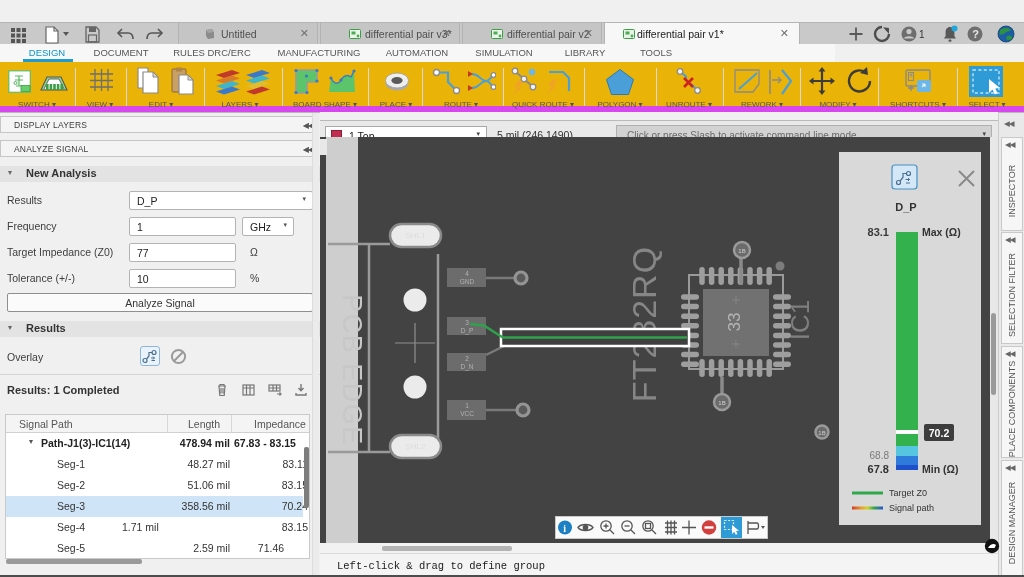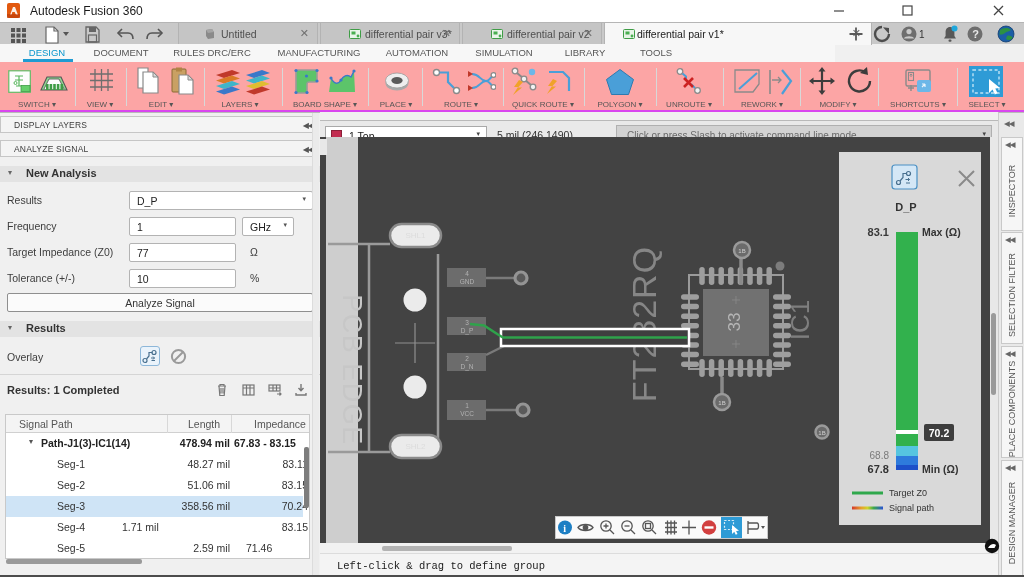--- a/index.html
+++ b/index.html
@@ -21,21 +21,21 @@
 .tab .lbl { position:absolute; left:32px; top:4.5px; white-space:nowrap; }
 .pcbic { position:absolute; left:15px; top:5px; width:12px; height:12px; }
 
 
 #menubar { position:absolute; top:44px; left:0; width:835px; height:18px; background:#f7f7f7; font-size:9.5px; color:#555; }
 .mi { position:absolute; top:3px; transform:translateX(-50%); white-space:nowrap; }
 .mi.sel { color:#0a96cd; }
 #menuline { position:absolute; left:23px; top:15px; width:50px; height:3px; background:#1f9bd2; }
 
 
-#toolbar { position:absolute; top:62px; left:0; width:1024px; height:50px; background:#fca5a5; border-bottom:2px solid #d946ef; }
+#toolbar { position:absolute; top:62px; left:0; width:1024px; height:50px; background:#eab308; border-bottom:6px solid #d946ef; }
 .tdiv { position:absolute; top:6px; width:1px; height:38px; background:#d8d8d8; }
 .tlabel { position:absolute; top:38px; transform:translateX(-50%); font-size:8px; color:#555; white-space:nowrap; }
 .ticon { position:absolute; }
 
 
 #leftpanel { position:absolute; top:112px; left:0; width:320px; height:465px; background:#f0f0f0; border-top:1px solid #b9b9b9; }
 .phead { position:absolute; left:0; width:319px; height:17px; background:#f4f4f4; border:1px solid #c6c6c6; font-size:8.5px; color:#3c3c3c; letter-spacing:0.2px; }
 .phead .t { position:absolute; left:13px; top:3px; }
 .phead .cc { position:absolute; right:5px; top:3.5px; font-size:8px; color:#555; letter-spacing:-1px; }
 .shead { position:absolute; left:0; width:320px; height:16px; background:#e3e3e3; font-size:11px; font-weight:bold; color:#333; }
@@ -70,33 +70,20 @@
 #bottomline { position:absolute; top:575px; left:0; width:1024px; height:2px; background:#4c4c4c; }
 
 
 #floattb { position:absolute; top:516px; left:555px; width:213px; height:23px; background:#fafafa; border:1px solid #c9c9c9; }
 
 
 </style>
 </head>
 <body>
 <div id="app">
-  <div id="titlebar">
-    <svg class="abs" style="left:6px;top:3px" width="16" height="16" viewBox="0 0 16 16">
-        <rect x="1" y="0" width="13" height="15" rx="2" fill="#e2590f"></rect>
-        <path d="M4 12 L7 4 L9 4 L12 12 L10 12 L8.7 9 L6.3 9 L5.6 12 Z" fill="#fff" opacity="0.9"></path>
-        <rect x="1" y="11" width="13" height="4" fill="#b93a08" opacity="0.6"></rect>
-      </svg>
-    <div class="title">Autodesk Fusion 360</div>
-    <svg class="abs" style="right:0;top:0" width="200" height="22" viewBox="0 0 200 22">
-      <line x1="10" y1="11" x2="20" y2="11" stroke="#444" stroke-width="1.2"></line>
-      <rect x="79" y="6" width="9" height="9" fill="none" stroke="#444" stroke-width="1.2"></rect>
-      <path d="M170 6 L179 15 M179 6 L170 15" stroke="#444" stroke-width="1.3" fill="none"></path>
-    </svg>
-  </div>
 
   <div id="tabbar">
     <svg class="tbicon" style="left:10px" width="17" height="22" viewBox="0 0 17 22">
         <g fill="#555">
           <rect x="1" y="5" width="4" height="4"></rect>
           <rect x="6.5" y="5" width="4" height="4"></rect>
           <rect x="12" y="5" width="4" height="4"></rect>
           <rect x="1" y="10.5" width="4" height="4"></rect>
           <rect x="6.5" y="10.5" width="4" height="4"></rect>
           <rect x="12" y="10.5" width="4" height="4"></rect>
@@ -143,21 +130,21 @@
     </div>
     <div class="tab" style="left:462px; width:140px;">
       <svg class="pcbic" style="left:28px" viewBox="0 0 12 12">
           <rect x="0.5" y="1.5" width="11" height="9" rx="1" fill="#eaf5ea" stroke="#3f9c46"></rect>
           <rect x="2.5" y="3.5" width="4" height="3" fill="#4aae51"></rect>
           <circle cx="9" cy="8" r="1.4" fill="#4aae51"></circle>
         </svg>
       <div class="lbl" style="left:44px">differential pair v2</div>
         <div class="x">✕</div>
     </div>
-    <div class="tab active" style="left:604px; width:268px;">
+    <div class="tab active" style="left:604px; width:196px;">
       <svg class="pcbic" style="left:18px" viewBox="0 0 12 12">
           <rect x="0.5" y="1.5" width="11" height="9" rx="1" fill="#e7f3e7" stroke="#3f9c46"></rect>
           <rect x="2.5" y="3.5" width="4" height="3" fill="#4aae51"></rect>
           <circle cx="9" cy="8" r="1.4" fill="#4aae51"></circle>
         </svg>
       <div class="lbl">differential pair v1*</div>
         <div class="x" style="right:10px">✕</div>
     </div>
     <svg class="tbicon" style="left:847px" width="18" height="22" viewBox="0 0 18 22">
         <path d="M9 4.5 V17.5 M2.5 11 H15.5" stroke="#5a5a5a" stroke-width="1.8"></path>
@@ -459,21 +446,21 @@
           <span class="tcell" style="left:228px;width:74px;text-align:right">70.24</span>
         </div>
       <div class="trow" style="top:102px">
           <span class="tcell" style="left:51px">Seg-4</span>
           <span class="tcell" style="left:116px;width:100px;text-align:left">1.71 mil</span>
           <span class="tcell" style="left:228px;width:74px;text-align:right">83.15</span>
         </div>
       <div class="trow" style="top:123px">
           <span class="tcell" style="left:51px">Seg-5</span>
           <span class="tcell" style="left:124px;width:100px;text-align:right">2.59 mil</span>
-          <span class="tcell" style="left:240px;width:74px;text-align:left">71.46</span>
+          <span class="tcell" style="left:228px;width:74px;text-align:center">71.46</span>
         </div>
       <div style="position:absolute;left:298px;top:32px;width:5px;height:61px;background:#7d7d7d;border-radius:2px"></div>
     </div>
     <div style="position:absolute;left:6px;top:446px;width:136px;height:5px;background:#9a9a9a;border-radius:2px"></div>
     <div style="position:absolute;left:312px;top:0;width:7px;height:465px;background:#ebebeb;border-left:1px solid #dcdcdc"></div>
   </div>
 
   <div id="layerrow">
     <div style="position:absolute;left:5px;top:5px;width:162px;height:18px;background:#fff;border:1px solid #a9a9a9;font-size:10.5px;color:#222">
       <div style="position:absolute;left:5px;top:3px;width:11px;height:11px;background:#c22c50;border:1px solid #8a2038"></div>

